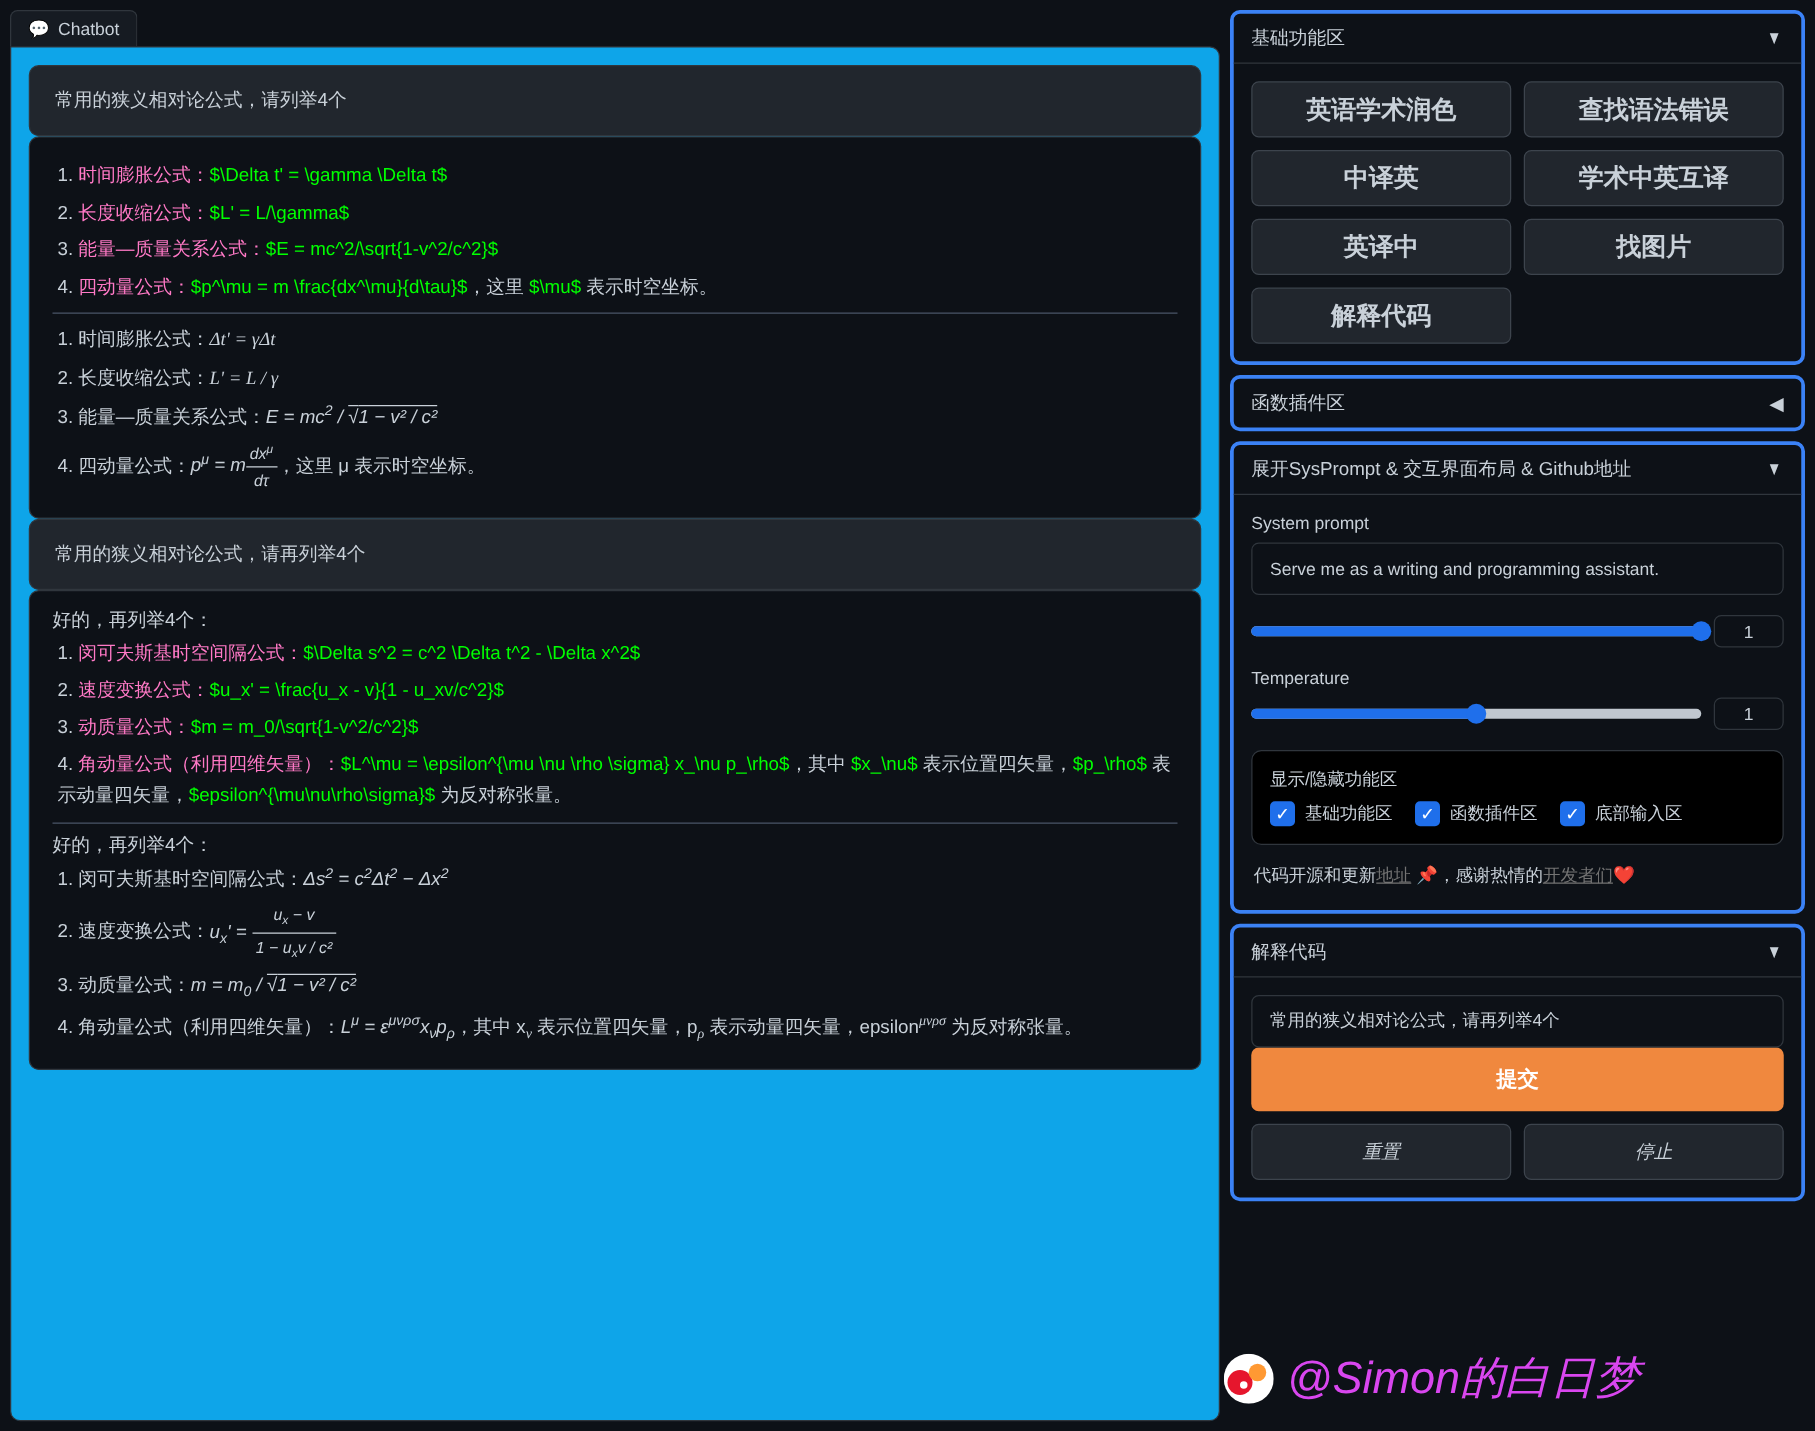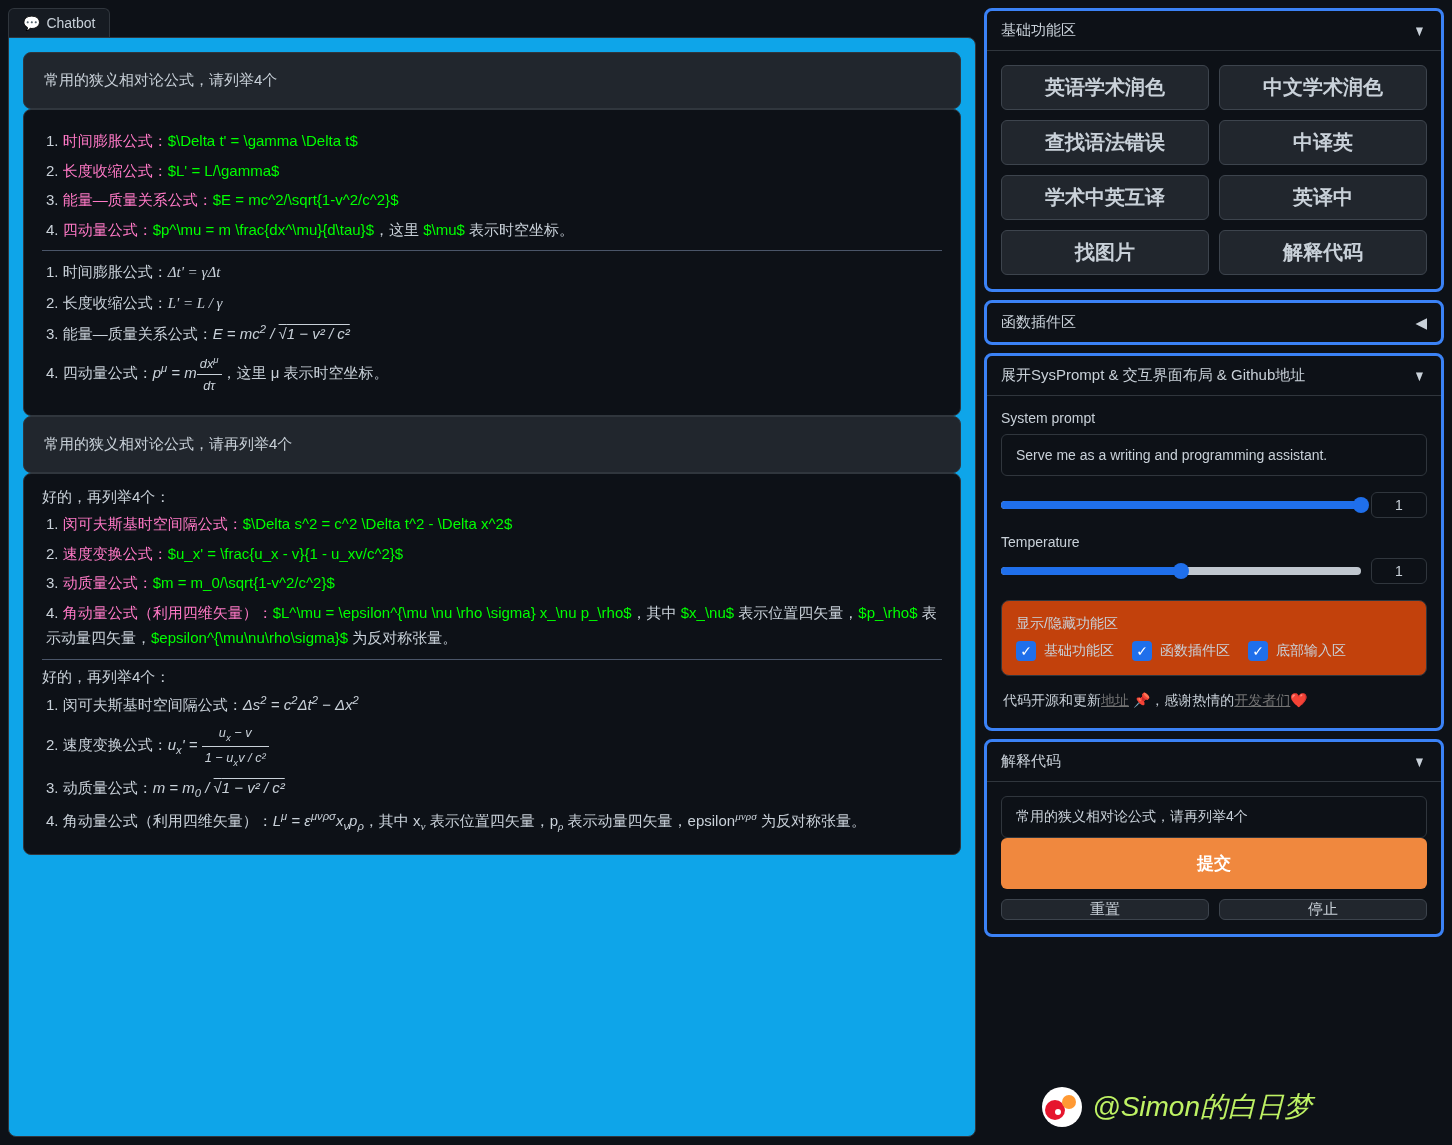--- a/index.html
+++ b/index.html
@@ -41,33 +41,33 @@
 .btn { background:#21262d; border:1px solid #3d444d; border-radius:6px; padding:8px 8px; text-align:center; font-size:20px; font-weight:600; cursor:pointer; }
 
 .field-label { font-size:14px; margin-bottom:8px; }
 .text-input { width:100%; background:#0d1117; border:1px solid #30363d; border-radius:6px; padding:12px 14px; color:#c9d1d9; font-size:14px; }
 .slider-row { display:flex; align-items:center; gap:10px; }
 .slider-wrap { flex:1; position:relative; height:8px; background:#c0c7cf; border-radius:4px; }
 .slider-fill { position:absolute; left:0; top:0; height:100%; background:#1f6feb; border-radius:4px; }
 .slider-thumb { position:absolute; top:50%; width:16px; height:16px; background:#1f6feb; border-radius:50%; transform:translate(-50%,-50%); }
 .slider-val { width:56px; text-align:center; background:#0d1117; border:1px solid #30363d; border-radius:6px; padding:4px; font-size:14px; }
 
-.check-group { background:#c2410c; border:1px solid #30363d; border-radius:8px; padding:14px; }
+.check-group { background:#000000; border:1px solid #30363d; border-radius:8px; padding:14px; }
 .check-row { display:flex; flex-wrap:wrap; gap:18px; margin-top:8px; }
 .check-item { display:flex; align-items:center; gap:8px; font-size:14px; }
 .checkbox { width:20px; height:20px; background:#1f6feb; border-radius:4px; display:flex; align-items:center; justify-content:center; color:#fff; font-size:14px; }
 
 .link { color:#737373; text-decoration:underline; }
 .credit { font-size:14px; padding:4px 2px; }
 
 .submit-btn { background:#f0883e; color:#fff; border-radius:6px; padding:14px; text-align:center; font-size:17px; font-weight:600; cursor:pointer; margin-top:0; }
 .two-btn { display:grid; grid-template-columns:1fr 1fr; gap:10px; margin-top:10px; }
-.gray-btn { background:#21262d; border:1px solid #3d444d; border-radius:6px; text-align:center; font-size:15px; cursor:pointer; }
-
-.watermark { position:fixed; bottom:18px; right:140px; display:flex; align-items:center; gap:10px; font-size:28px; font-weight:500; color:#bef264; font-style:italic; pointer-events:none; }
+.gray-btn { background:#21262d; border:1px solid #3d444d; border-radius:6px; padding:12px; text-align:center; font-size:15px; cursor:pointer;font-style:italic; }
+
+.watermark { position:fixed; bottom:18px; right:140px; display:flex; align-items:center; gap:10px; font-size:36px; font-weight:500; color:#d946ef; font-style:italic; pointer-events:none; }
 
 ::-webkit-scrollbar { width:8px; }
 ::-webkit-scrollbar-track { background:#0d1117; }
 ::-webkit-scrollbar-thumb { background:#30363d; border-radius:4px; }
 </style>
 </head>
 <body>
 
 <div class="app">
   <div class="left">
@@ -122,21 +122,20 @@
 
   <div class="right">
     <div class="panel">
       <div class="panel-header">
         <span>基础功能区</span>
         <span class="panel-header-v">▼</span>
       </div>
       <div class="panel-body">
         <div class="btn-grid" id="basic-btns">
             <div class="btn">英语学术润色</div>
-            <div class="btn">中文学术润色</div>
             <div class="btn">查找语法错误</div>
             <div class="btn">中译英</div>
             <div class="btn">学术中英互译</div>
             <div class="btn">英译中</div>
             <div class="btn">找图片</div>
             <div class="btn">解释代码</div>
           </div>
       </div>
     </div>
 

